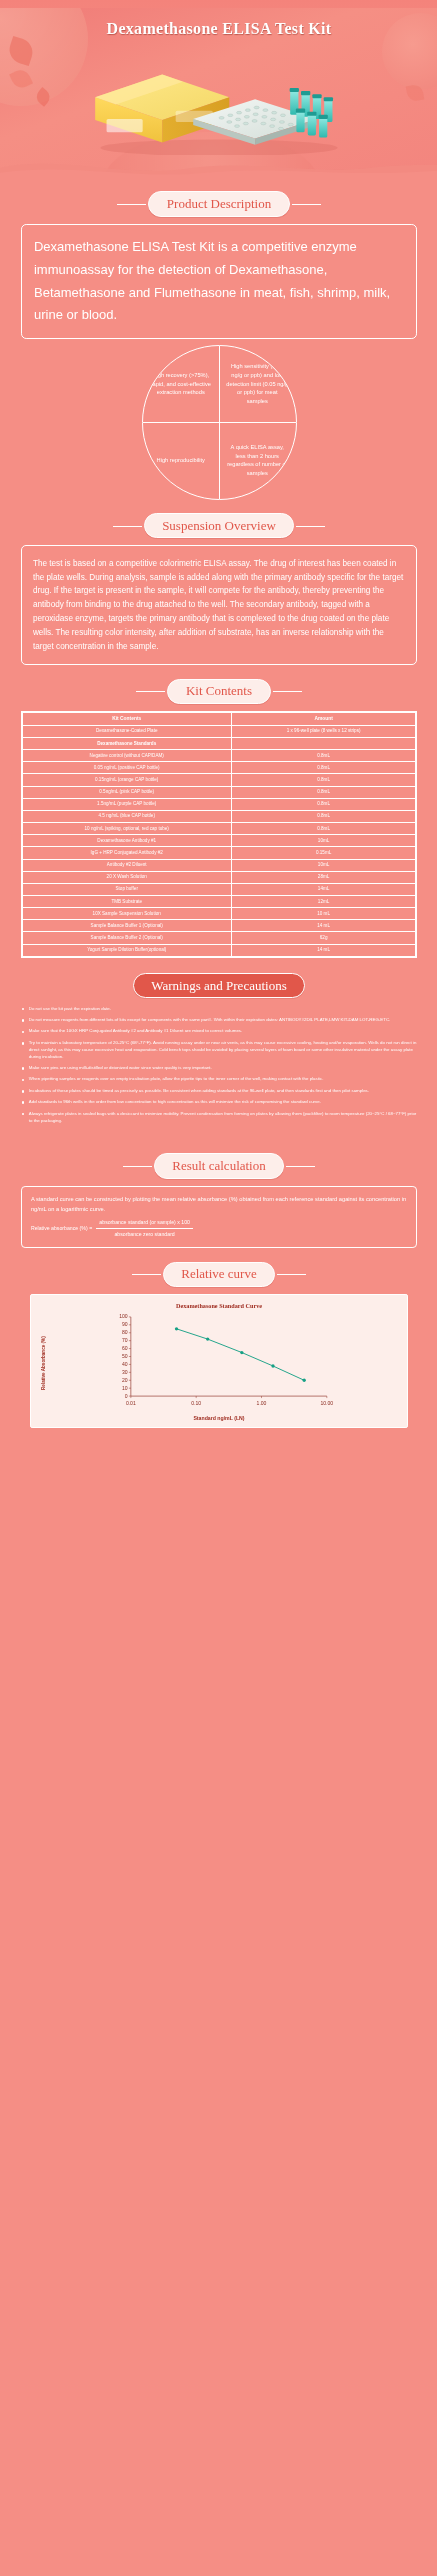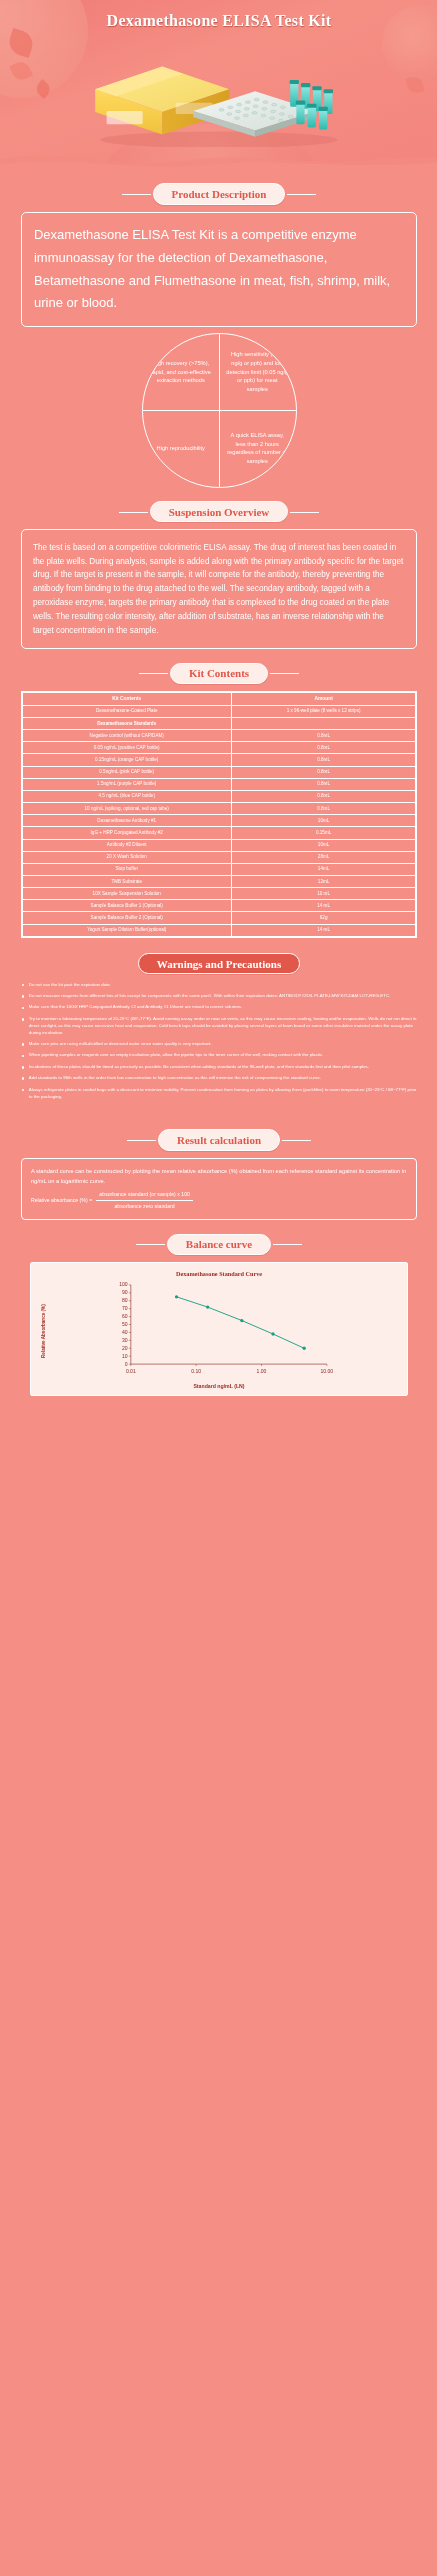--- a/index.html
+++ b/index.html
@@ -16,20 +16,21 @@
     background: linear-gradient(180deg, #f4837b 0%, #f58e85 6%, #f58e85 100%);
     overflow: hidden;
   }
 
   
   .hero {
     position: relative;
     height: 170px;
     background: linear-gradient(160deg, #f07b77 0%, #f58f84 40%, #f3857e 100%);
     overflow: hidden;
+    margin-top: 8px;
   }
   .hero-blob {
     position: absolute;
     border-radius: 50%;
     filter: blur(0.3px);
   }
   .blob-a { width: 134px; height: 134px; left: -46px; top: -36px; background: radial-gradient(circle at 35% 35%, #fbb9a8, #f08b7f); opacity: .55; }
   .blob-b { width: 77px; height: 77px; right: -20.6px; top: 5.2px; background: radial-gradient(circle at 40% 40%, #f9a99b, #ef7f76); opacity: .5; }
   .blob-c { width: 216px; height: 103px; left: 103px; bottom: -57px; background: radial-gradient(circle at 50% 30%, #f7a093, #ee7a72); opacity: .45; }
   .leaf {
@@ -80,22 +81,22 @@
     margin: 13.4px 0 7.2px 0;
   }
   .heading {
     position: relative;
     display: inline-block;
     background: #fdeeea;
     border: 1px solid #ffffff;
     border-radius: 13.4px;
     padding: 3.6px 17.5px;
     font-family: "Liberation Serif", serif;
-    font-weight: bold;
-    font-size: 11px;
+    font-weight: normal;
+    font-size: 13px;
     color: #e1574a;
     box-shadow: 0 1px 0 rgba(180,60,50,.18);
     white-space: nowrap;
   }
   .heading-lines::before,
   .heading-lines::after {
     content: "";
     position: absolute;
     top: 50%;
     width: 29px;
@@ -536,21 +537,21 @@
     <div class="calc-formula">
       <span>Relative absorbance (%) =</span>
       <span class="frac">
         <span class="num">absorbance standard (or sample) x 100</span>
         <span class="den">absorbance zero standard</span>
       </span>
     </div>
   </div>
 
   <div class="heading-wrap" style="margin-top:13.4px;">
-    <div class="heading heading-lines">Balance curve</div>
+    <div class="heading heading-lines">Relative curve</div>
   </div>
 
   <div class="chart-card">
     <div class="chart-title">Dexamethasone Standard Curve</div>
     <div class="chart-body">
       <div class="y-axis-label">Relative Absorbance (%)</div>
       <div class="plot-area">
         <svg id="curve-svg" viewBox="0 0 560 250" width="100%" height="98">
             <line x1="46" y1="10" x2="46" y2="212" stroke="#8b2b20" stroke-width="1.6"></line>
             <line x1="46" y1="212" x2="546" y2="212" stroke="#8b2b20" stroke-width="1.6"></line>

